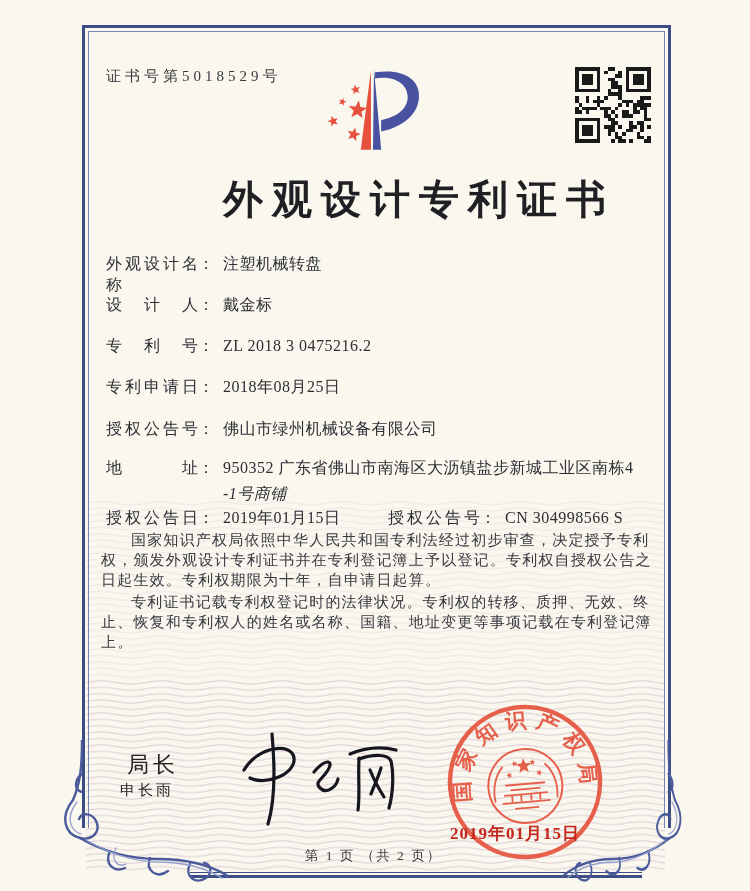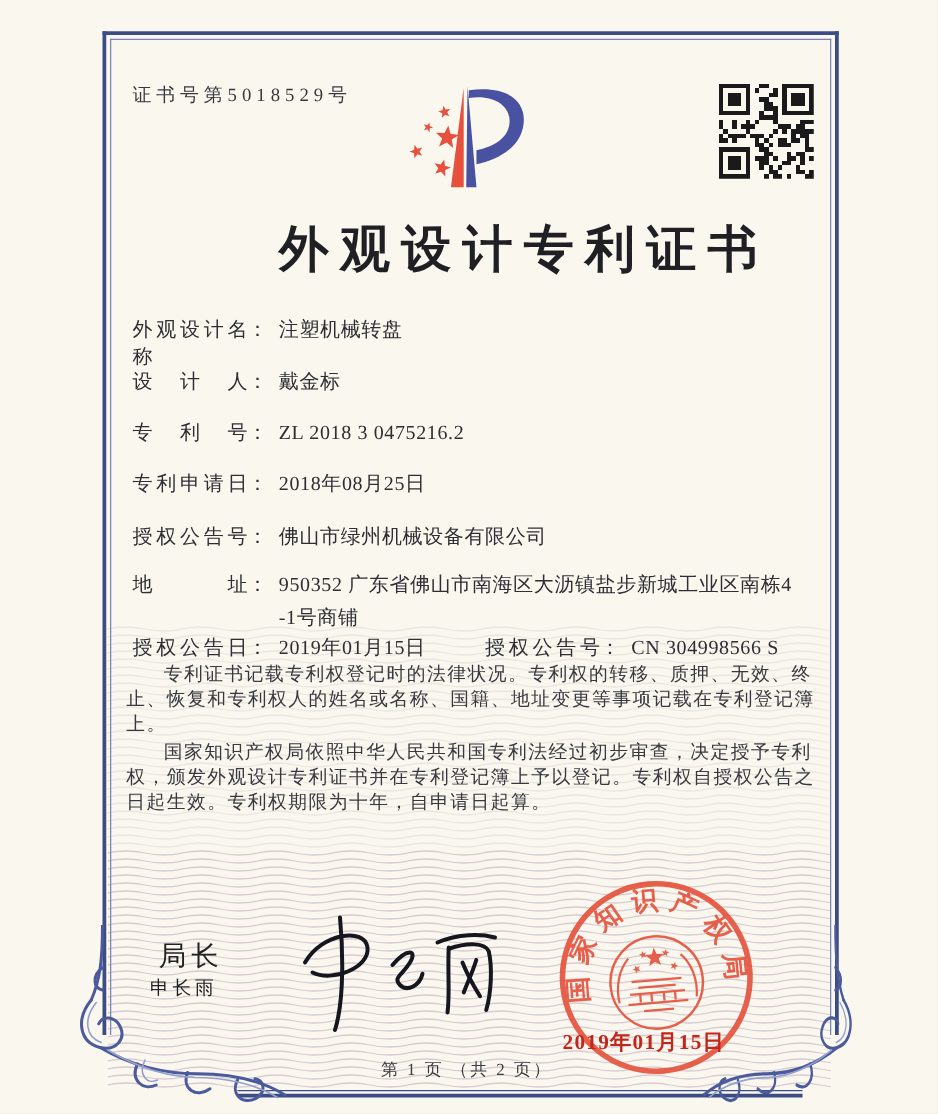--- a/index.html
+++ b/index.html
@@ -30,21 +30,21 @@
   .qr{position:absolute;left:575px;top:67px;width:76px;height:76px;}
   .title{position:absolute;left:82px;top:172px;width:674px;text-align:center;
          font-size:40px;font-weight:bold;letter-spacing:9px;color:#1f1f24;}
 
   
   .frow{position:absolute;left:106px;width:560px;font-size:16px;color:var(--ink);}
   .flabel{display:inline-block;width:92px;text-align:justify;text-align-last:justify;vertical-align:top;}
   .fcolon{display:inline-block;margin-right:9px;}
   .fvalue{letter-spacing:.5px;}
   .fpair2{position:absolute;left:282px;top:0;}
-  .addr2{margin-left:117px;margin-top:5px;letter-spacing:.5px;}
+  .addr2{margin-left:117px;margin-top:5px;letter-spacing:.5px;font-style:italic;}
 
   
   .paras{position:absolute;left:101px;top:530px;width:562px;font-size:15px;line-height:20px;
          color:#38383f;letter-spacing:1.2px;}
   .paras p{margin:0 0 2px 0;text-indent:2em;}
 
   
   .director-title{position:absolute;left:127px;top:750px;font-size:22px;letter-spacing:4px;color:#222;}
   .director-name{position:absolute;left:120px;top:781px;font-size:15px;letter-spacing:3px;color:#222;}
   .signature{position:absolute;left:212px;top:726px;width:195px;height:105px;}
@@ -276,22 +276,22 @@
     <div class="addr2">-1号商铺</div>
   </div>
   <div class="frow" style="top:508px">
     <span class="flabel">授权公告日</span><span class="fcolon">：</span><span class="fvalue">2019年01月15日</span>
     <span class="fpair2">
       <span class="flabel">授权公告号</span><span class="fcolon">：</span><span class="fvalue">CN 304998566 S</span>
     </span>
   </div>
 
   <div class="paras">
+    <p>国家知识产权局依照中华人民共和国专利法经过初步审查，决定授予专利权，颁发外观设计专利证书并在专利登记簿上予以登记。专利权自授权公告之日起生效。专利权期限为十年，自申请日起算。</p>
     <p>专利证书记载专利权登记时的法律状况。专利权的转移、质押、无效、终止、恢复和专利权人的姓名或名称、国籍、地址变更等事项记载在专利登记簿上。</p>
-    <p>国家知识产权局依照中华人民共和国专利法经过初步审查，决定授予专利权，颁发外观设计专利证书并在专利登记簿上予以登记。专利权自授权公告之日起生效。专利权期限为十年，自申请日起算。</p>
   </div>
 
   <div class="director-title">局长</div>
   <div class="director-name">申长雨</div>
 
   <svg class="signature" viewBox="0 0 195 105">
     <g fill="none" stroke="#16161e" stroke-width="3.2" stroke-linecap="round">
       <path d="M32,44 C46,20 80,16 82,32 C84,48 54,60 38,52"></path>
       <path d="M60,8 C62,30 64,72 56,98"></path>
       <path d="M102,46 C114,32 122,34 116,44 C110,54 102,56 108,62 C114,68 124,62 126,53"></path>

